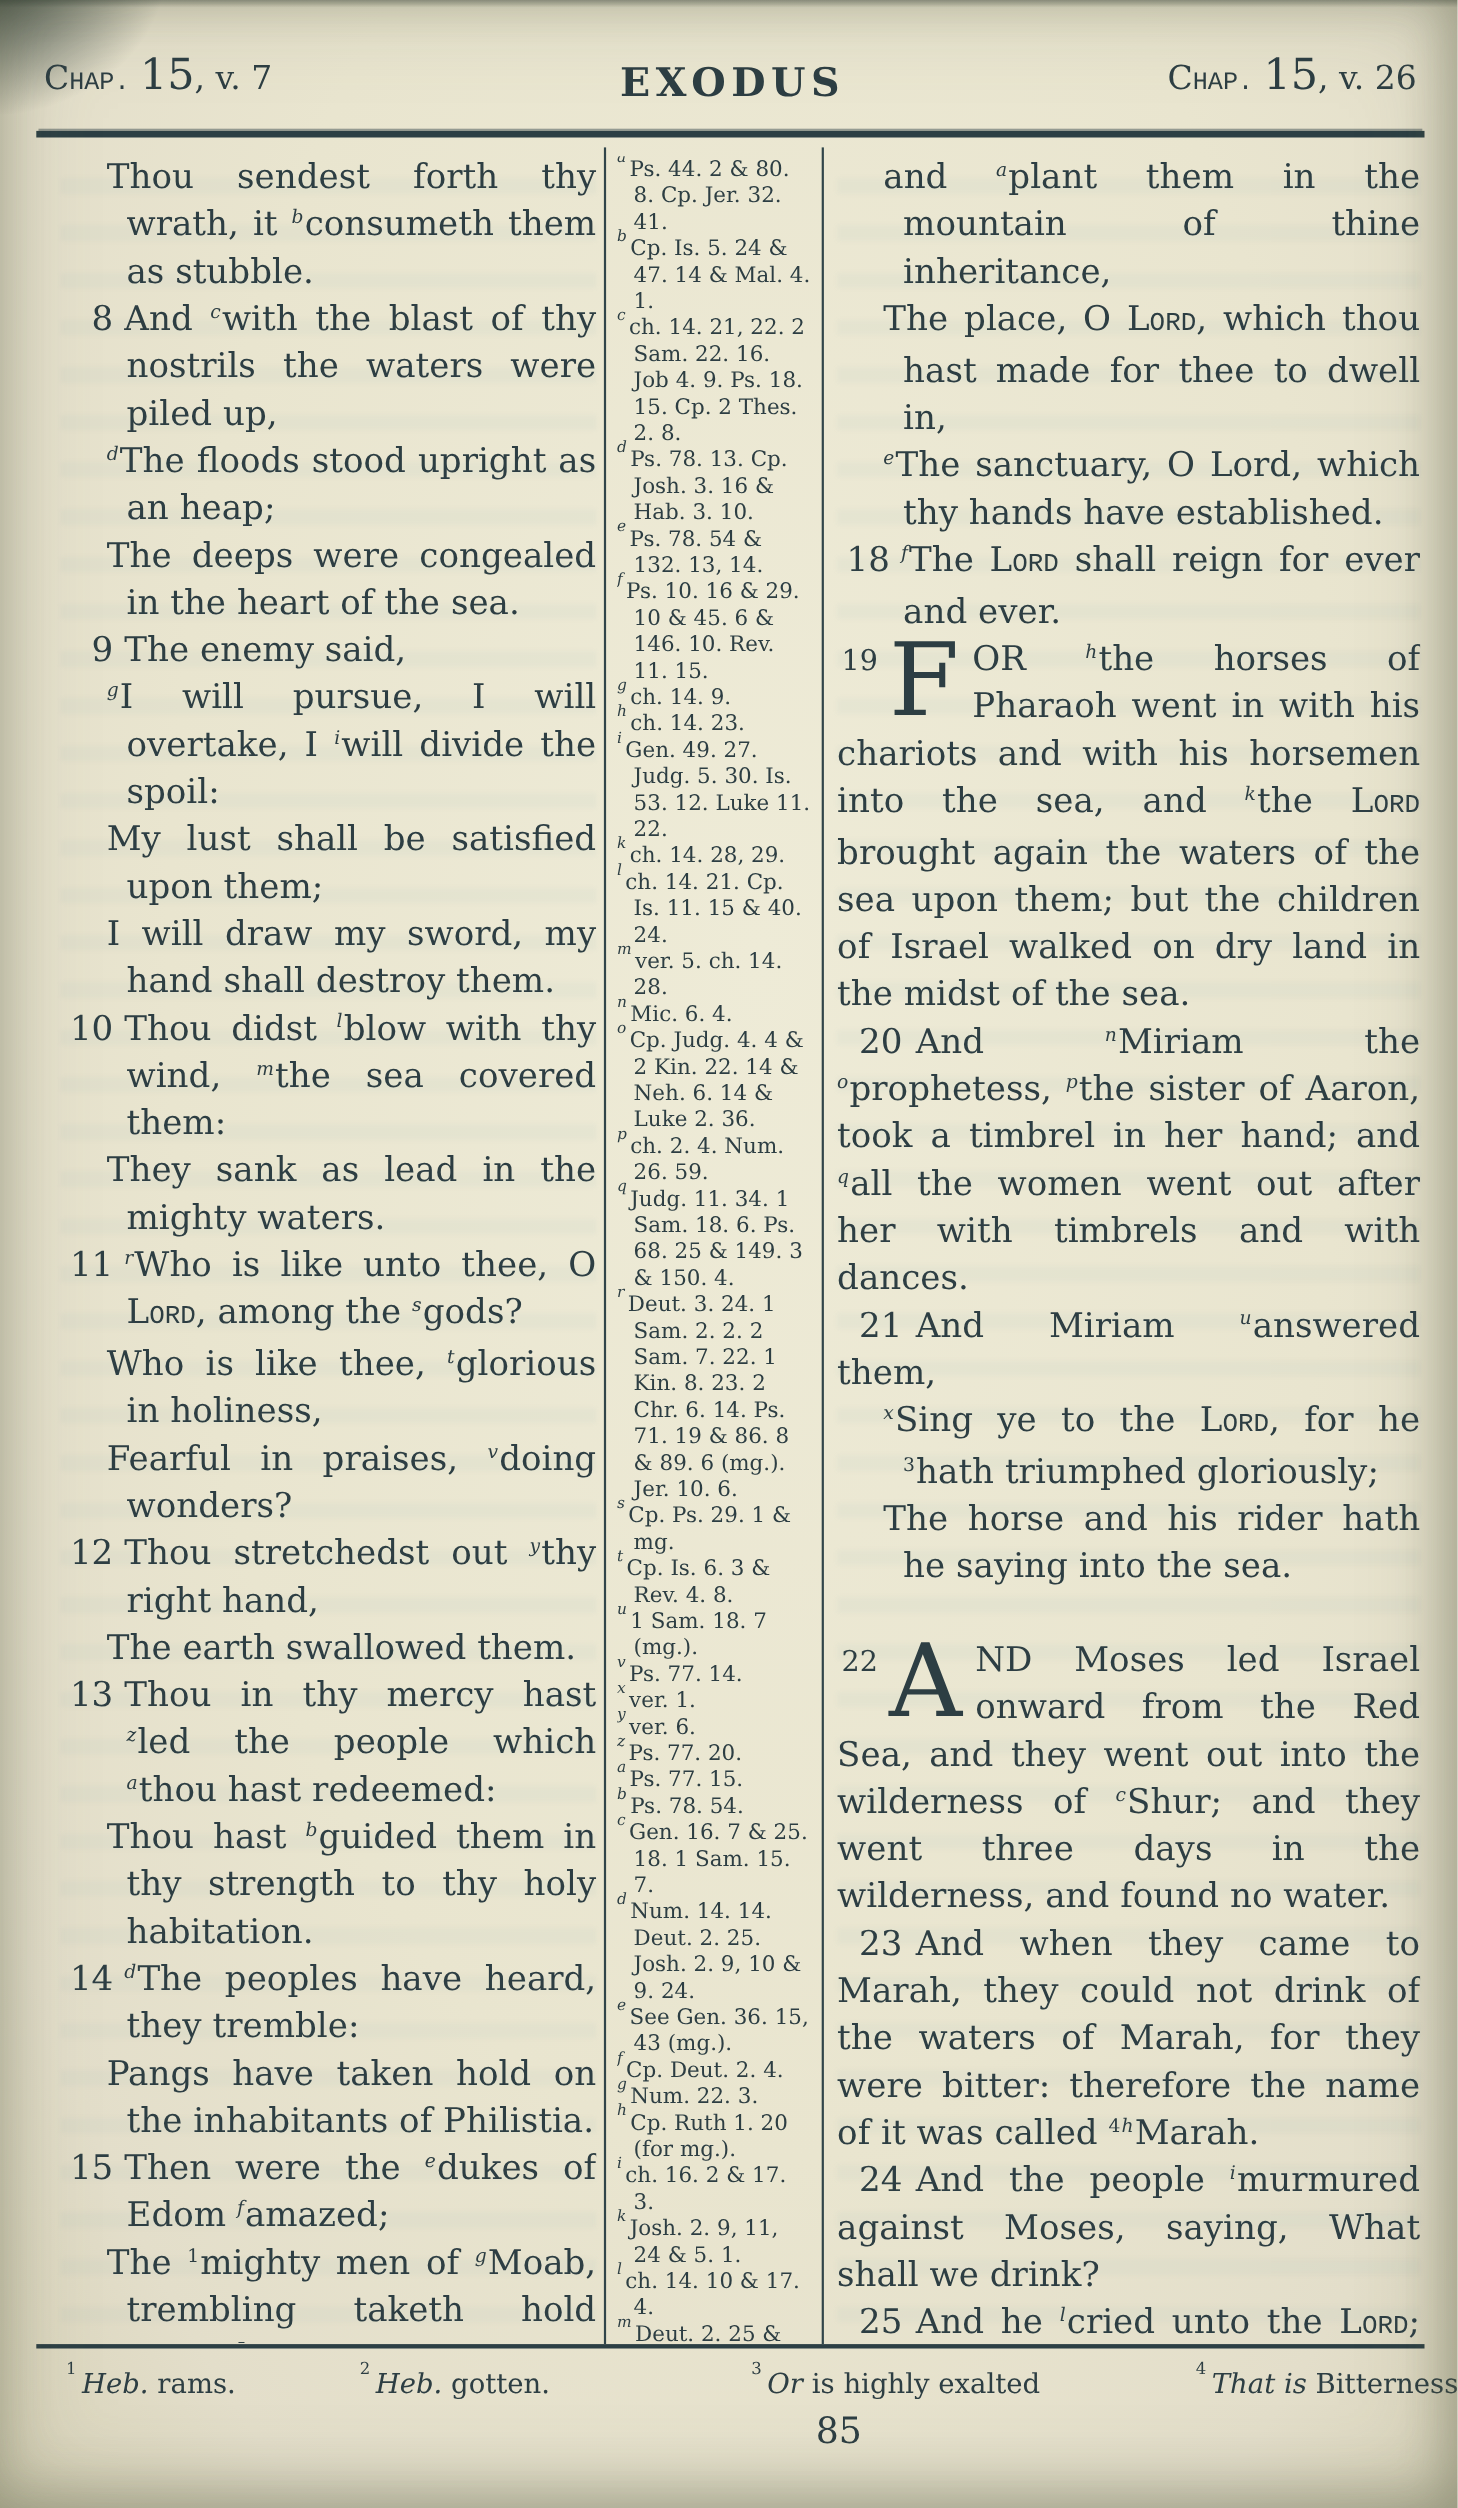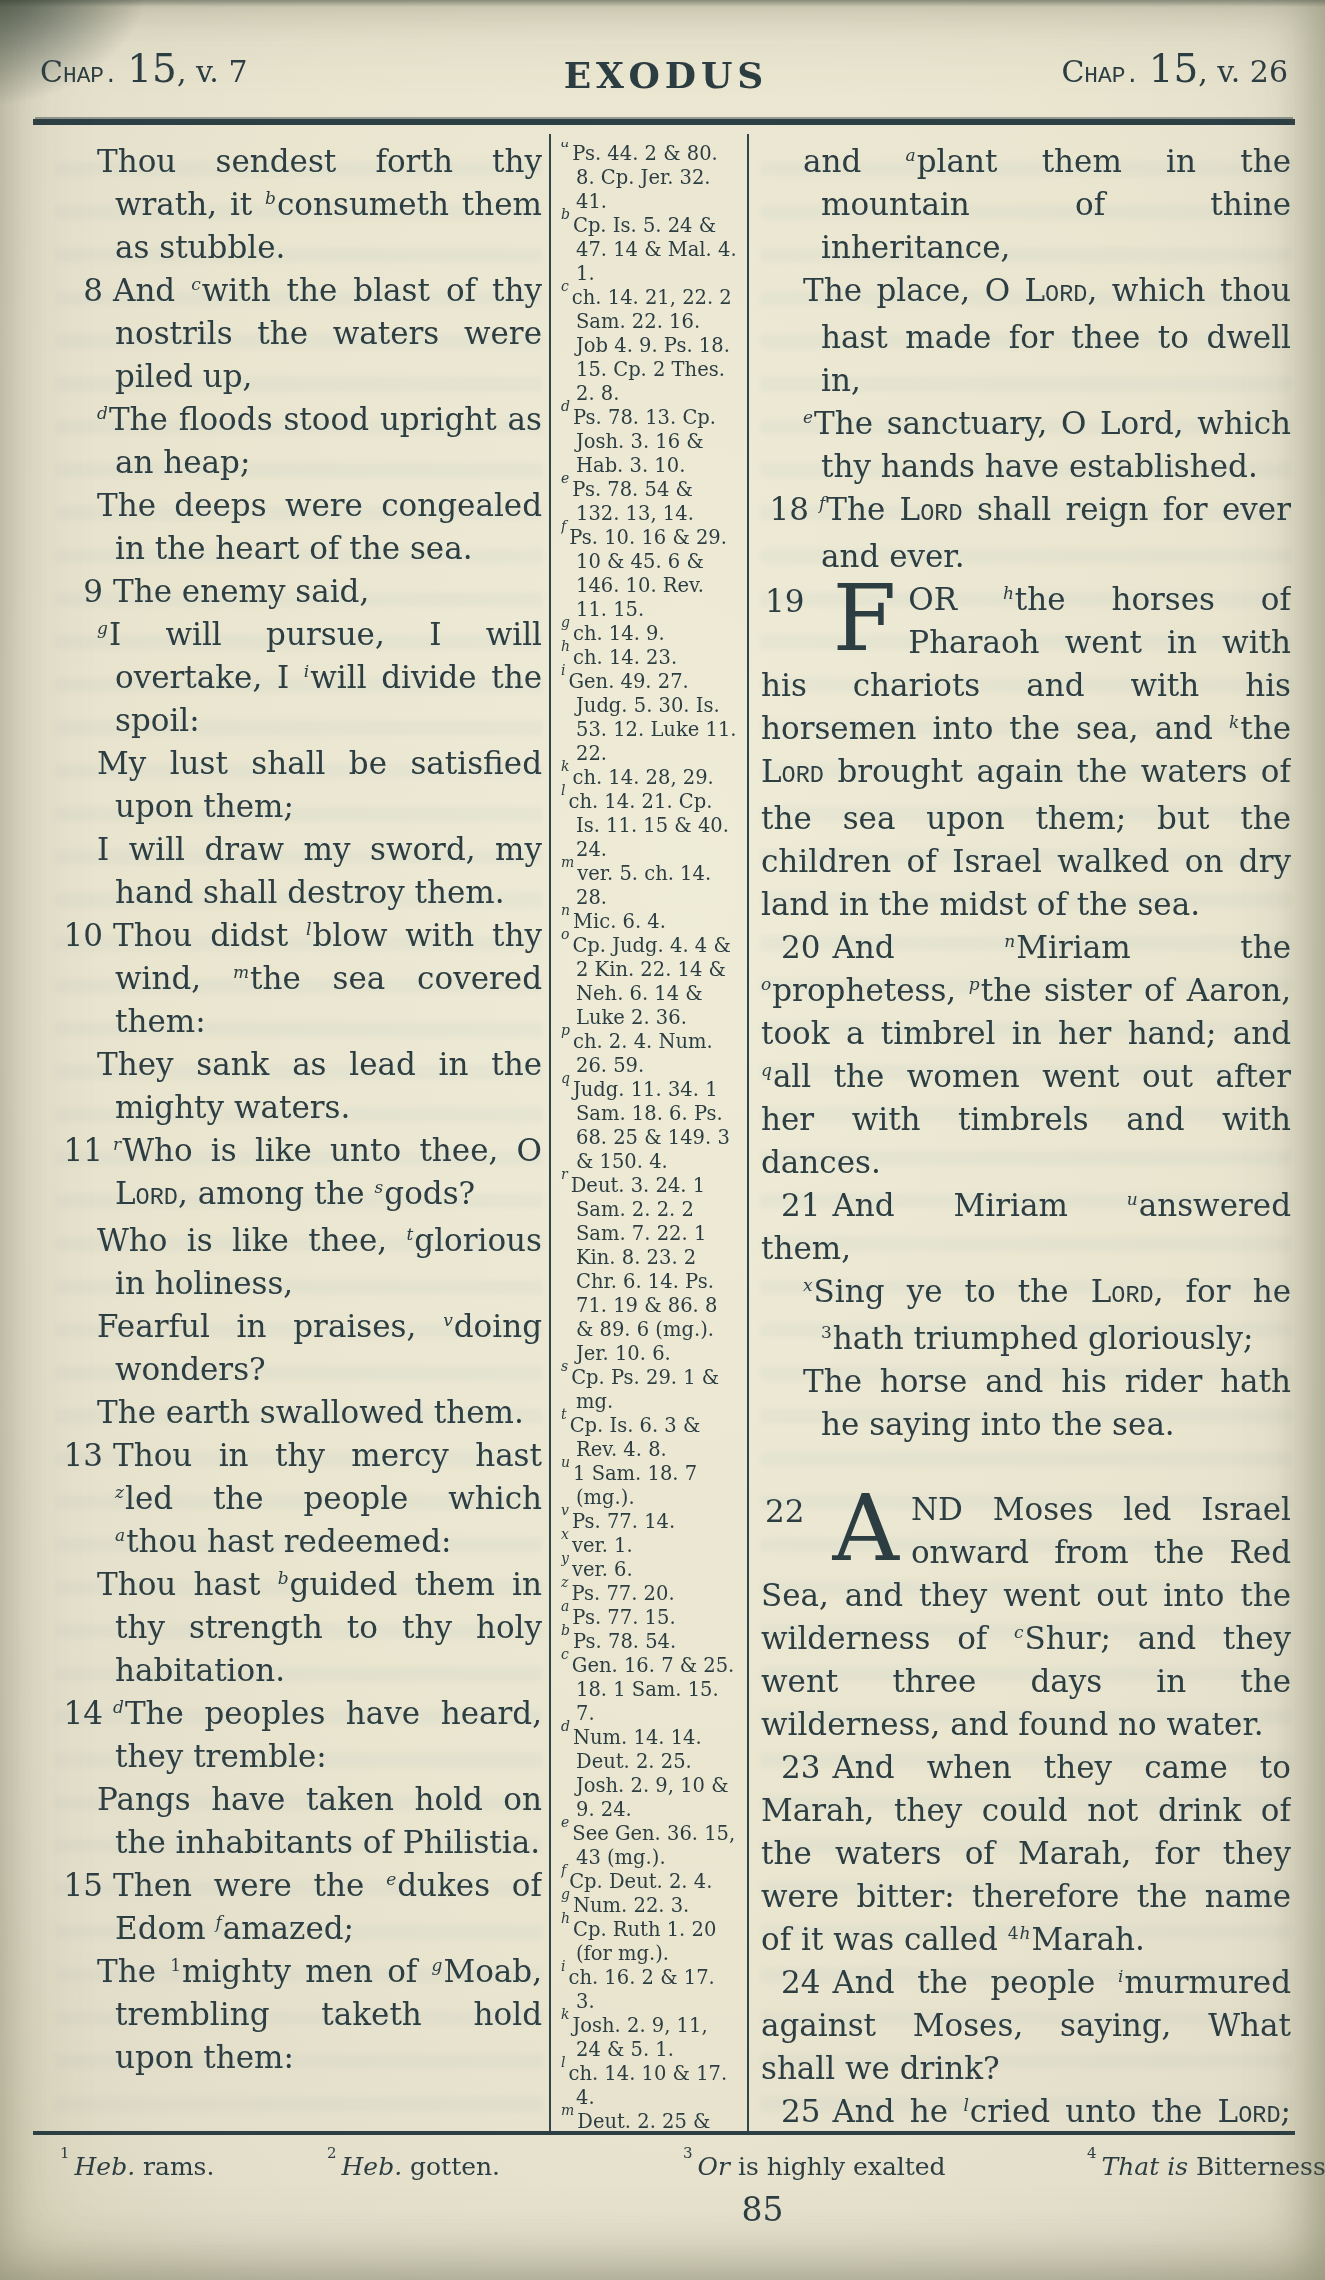--- a/index.html
+++ b/index.html
@@ -39,21 +39,21 @@
   .rcol{position:absolute;left:706px;top:6px;width:530px;height:1990px;overflow:hidden;z-index:1;}
   
   .pline{font-size:31px;line-height:43px;text-align:justify;padding-left:60px;text-indent:-18px;}
   .vline{font-size:31px;line-height:43px;text-align:justify;padding-left:60px;text-indent:-60px;}
   .vn{display:inline-block;width:48px;text-align:right;text-indent:0;padding-right:0;box-sizing:border-box;margin-right:10px;}
   
   .prose{font-size:31px;line-height:43px;text-align:justify;text-indent:20px;margin:0;}
   .prose .pvn{margin-right:12px;}
   .dcp{text-indent:0;}
   .dchunk{float:left;height:84px;margin:2px 12px 0 4px;white-space:nowrap;}
-  .dnum{display:inline-block;font-size:31px;line-height:43px;vertical-align:top;margin-right:28px;}
+  .dnum{display:inline-block;font-size:26px;line-height:43px;vertical-align:top;margin-right:10px;}
   .dcap{display:inline-block;font-size:92px;line-height:78px;vertical-align:top;}
   .vgap{height:42px;}
   
   sup.rl{font-size:17px;font-style:italic;line-height:0;position:relative;top:-11px;vertical-align:baseline;margin:0 1px 0 0;}
   sup.rn{font-size:17px;line-height:0;position:relative;top:-11px;vertical-align:baseline;margin:0 1px 0 0;}
   
   .ref{font-size:19.5px;line-height:24px;padding-left:15px;text-indent:-15px;}
   .ref sup{font-size:14px;font-style:italic;position:relative;top:-6px;margin-right:3px;line-height:0;}
   
   .fnrow{position:absolute;top:2152px;left:55px;width:1240px;height:46px;font-size:25px;}
@@ -90,20 +90,21 @@
       <div class="pline">The deeps were congealed in the heart of the sea.</div>
       <div class="vline"><span class="vn">9</span>The enemy said,</div>
       <div class="pline"><sup class="rl">g</sup>I will pursue, I will overtake, I <sup class="rl">i</sup>will divide the spoil:</div>
       <div class="pline">My lust shall be satisfied upon them;</div>
       <div class="pline">I will draw my sword, my hand shall destroy them.</div>
       <div class="vline"><span class="vn">10</span>Thou didst <sup class="rl">l</sup>blow with thy wind, <sup class="rl">m</sup>the sea covered them:</div>
       <div class="pline">They sank as lead in the mighty waters.</div>
       <div class="vline"><span class="vn">11</span><sup class="rl">r</sup>Who is like unto thee, O L<span class="sc">ORD</span>, among the <sup class="rl">s</sup>gods?</div>
       <div class="pline">Who is like thee, <sup class="rl">t</sup>glorious in holiness,</div>
       <div class="pline">Fearful in praises, <sup class="rl">v</sup>doing wonders?</div>
+      <div class="vline"><span class="vn">12</span>Thou stretchedst out <sup class="rl">y</sup>thy right hand,</div>
       <div class="pline">The earth swallowed them.</div>
       <div class="vline"><span class="vn">13</span>Thou in thy mercy hast <sup class="rl">z</sup>led the people which <sup class="rl">a</sup>thou hast redeemed:</div>
       <div class="pline">Thou hast <sup class="rl">b</sup>guided them in thy strength to thy holy habitation.</div>
       <div class="vline"><span class="vn">14</span><sup class="rl">d</sup>The peoples have heard, they tremble:</div>
       <div class="pline">Pangs have taken hold on the inhabitants of Philistia.</div>
       <div class="vline"><span class="vn">15</span>Then were the <sup class="rl">e</sup>dukes of Edom <sup class="rl">f</sup>amazed;</div>
       <div class="pline">The <sup class="rn">1</sup>mighty men of <sup class="rl">g</sup>Moab, trembling taketh hold upon them:</div>
     </div>
 
   <div class="vrule r1"></div>

